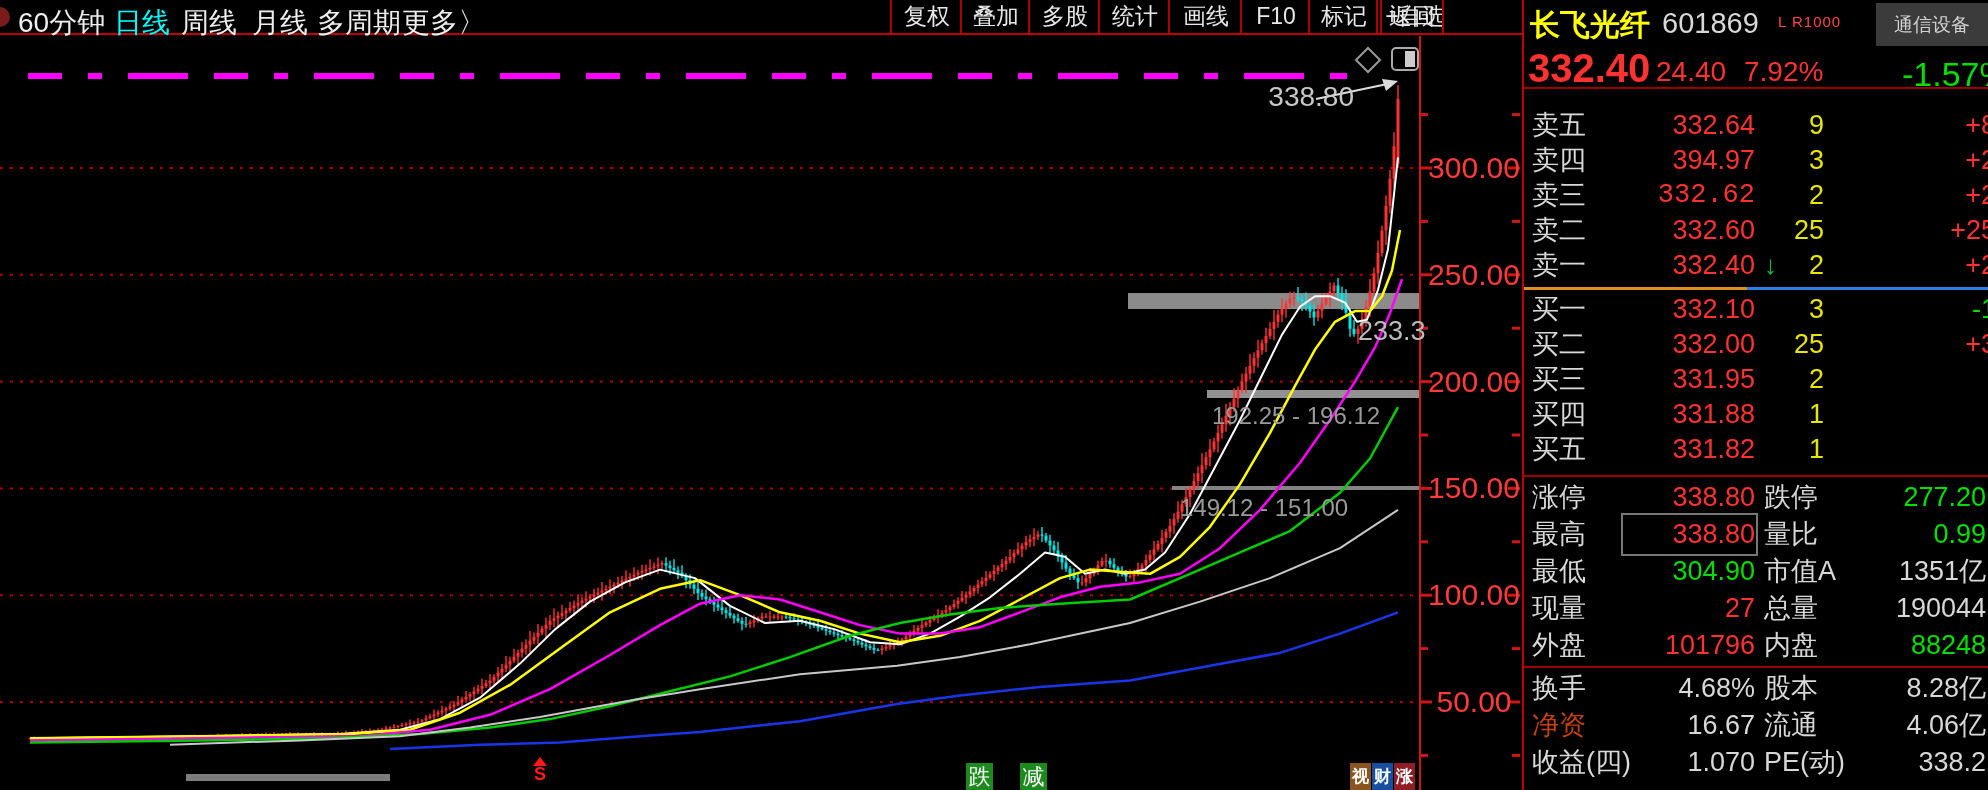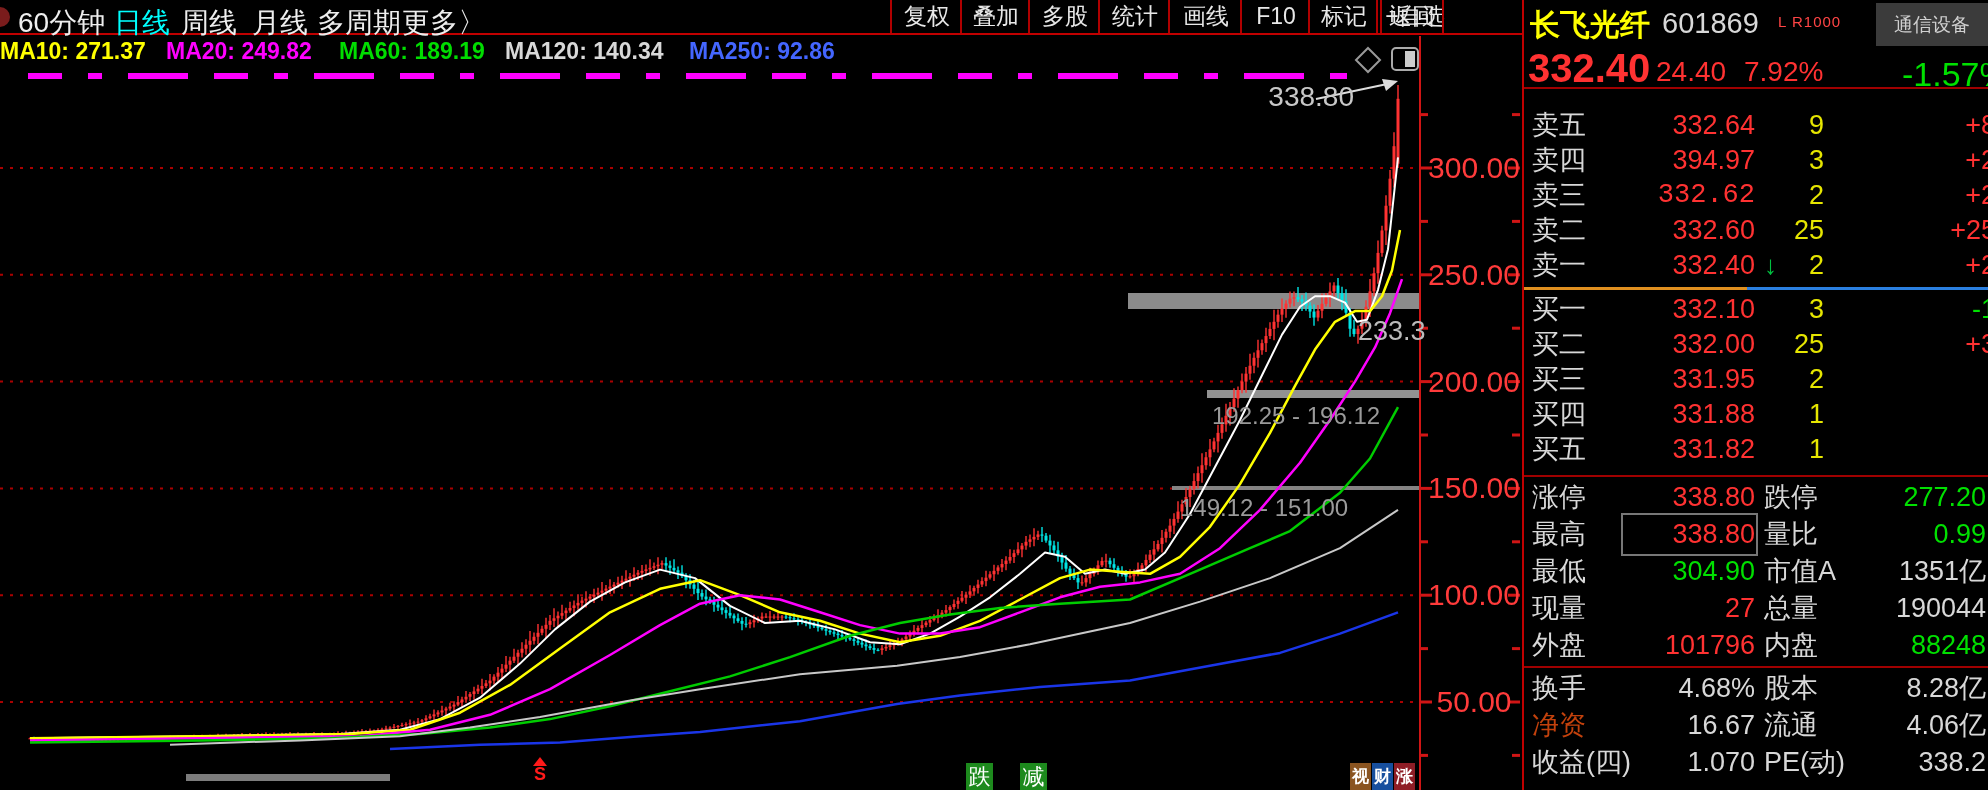--- a/index.html
+++ b/index.html
@@ -80,27 +80,20 @@
         <div class="tbtn" style="left: 1028px; width: 70px;">多股</div>
         <div class="tbtn" style="left: 1098px; width: 70px;">统计</div>
         <div class="tbtn" style="left: 1168px; width: 72px;">画线</div>
         <div class="tbtn" style="left: 1240px; width: 68px;">F10</div>
         <div class="tbtn" style="left: 1308px; width: 68px;">标记</div>
         <div class="tbtn" style="left: 1376px; width: 74px;">+自选</div>
         <div class="tbtn last" style="left: 1380px; width: 60px;">返回</div>
       </div>
   </div>
 
-  <div id="legend">
-      <span class="ma-item" style="left: 0px; color: rgb(255, 255, 0);">MA10: 271.37</span>
-      <span class="ma-item" style="left: 166px; color: rgb(255, 0, 255);">MA20: 249.82</span>
-      <span class="ma-item" style="left: 339px; color: rgb(0, 221, 0);">MA60: 189.19</span>
-      <span class="ma-item" style="left: 505px; color: rgb(216, 216, 216);">MA120: 140.34</span>
-      <span class="ma-item" style="left: 689px; color: rgb(68, 102, 255);">MA250: 92.86</span>
-    </div>
 
   <svg id="chart" width="1522" height="754" viewBox="0 36 1522 754">
       <line x1="0" y1="168" x2="1420" y2="168" stroke="#aa0000" stroke-width="2" stroke-dasharray="3 7"></line>
       <line x1="0" y1="274.8" x2="1420" y2="274.8" stroke="#aa0000" stroke-width="2" stroke-dasharray="3 7"></line>
       <line x1="0" y1="381.6" x2="1420" y2="381.6" stroke="#aa0000" stroke-width="2" stroke-dasharray="3 7"></line>
       <line x1="0" y1="488.40000000000003" x2="1420" y2="488.40000000000003" stroke="#aa0000" stroke-width="2" stroke-dasharray="3 7"></line>
       <line x1="0" y1="595.2" x2="1420" y2="595.2" stroke="#aa0000" stroke-width="2" stroke-dasharray="3 7"></line>
       <line x1="0" y1="702" x2="1420" y2="702" stroke="#aa0000" stroke-width="2" stroke-dasharray="3 7"></line>
       <rect x="1128" y="293" width="292" height="16" fill="#9a9a9a" opacity="0.9"></rect>
       <rect x="1207" y="390" width="213" height="8" fill="#9a9a9a" opacity="0.95"></rect>

